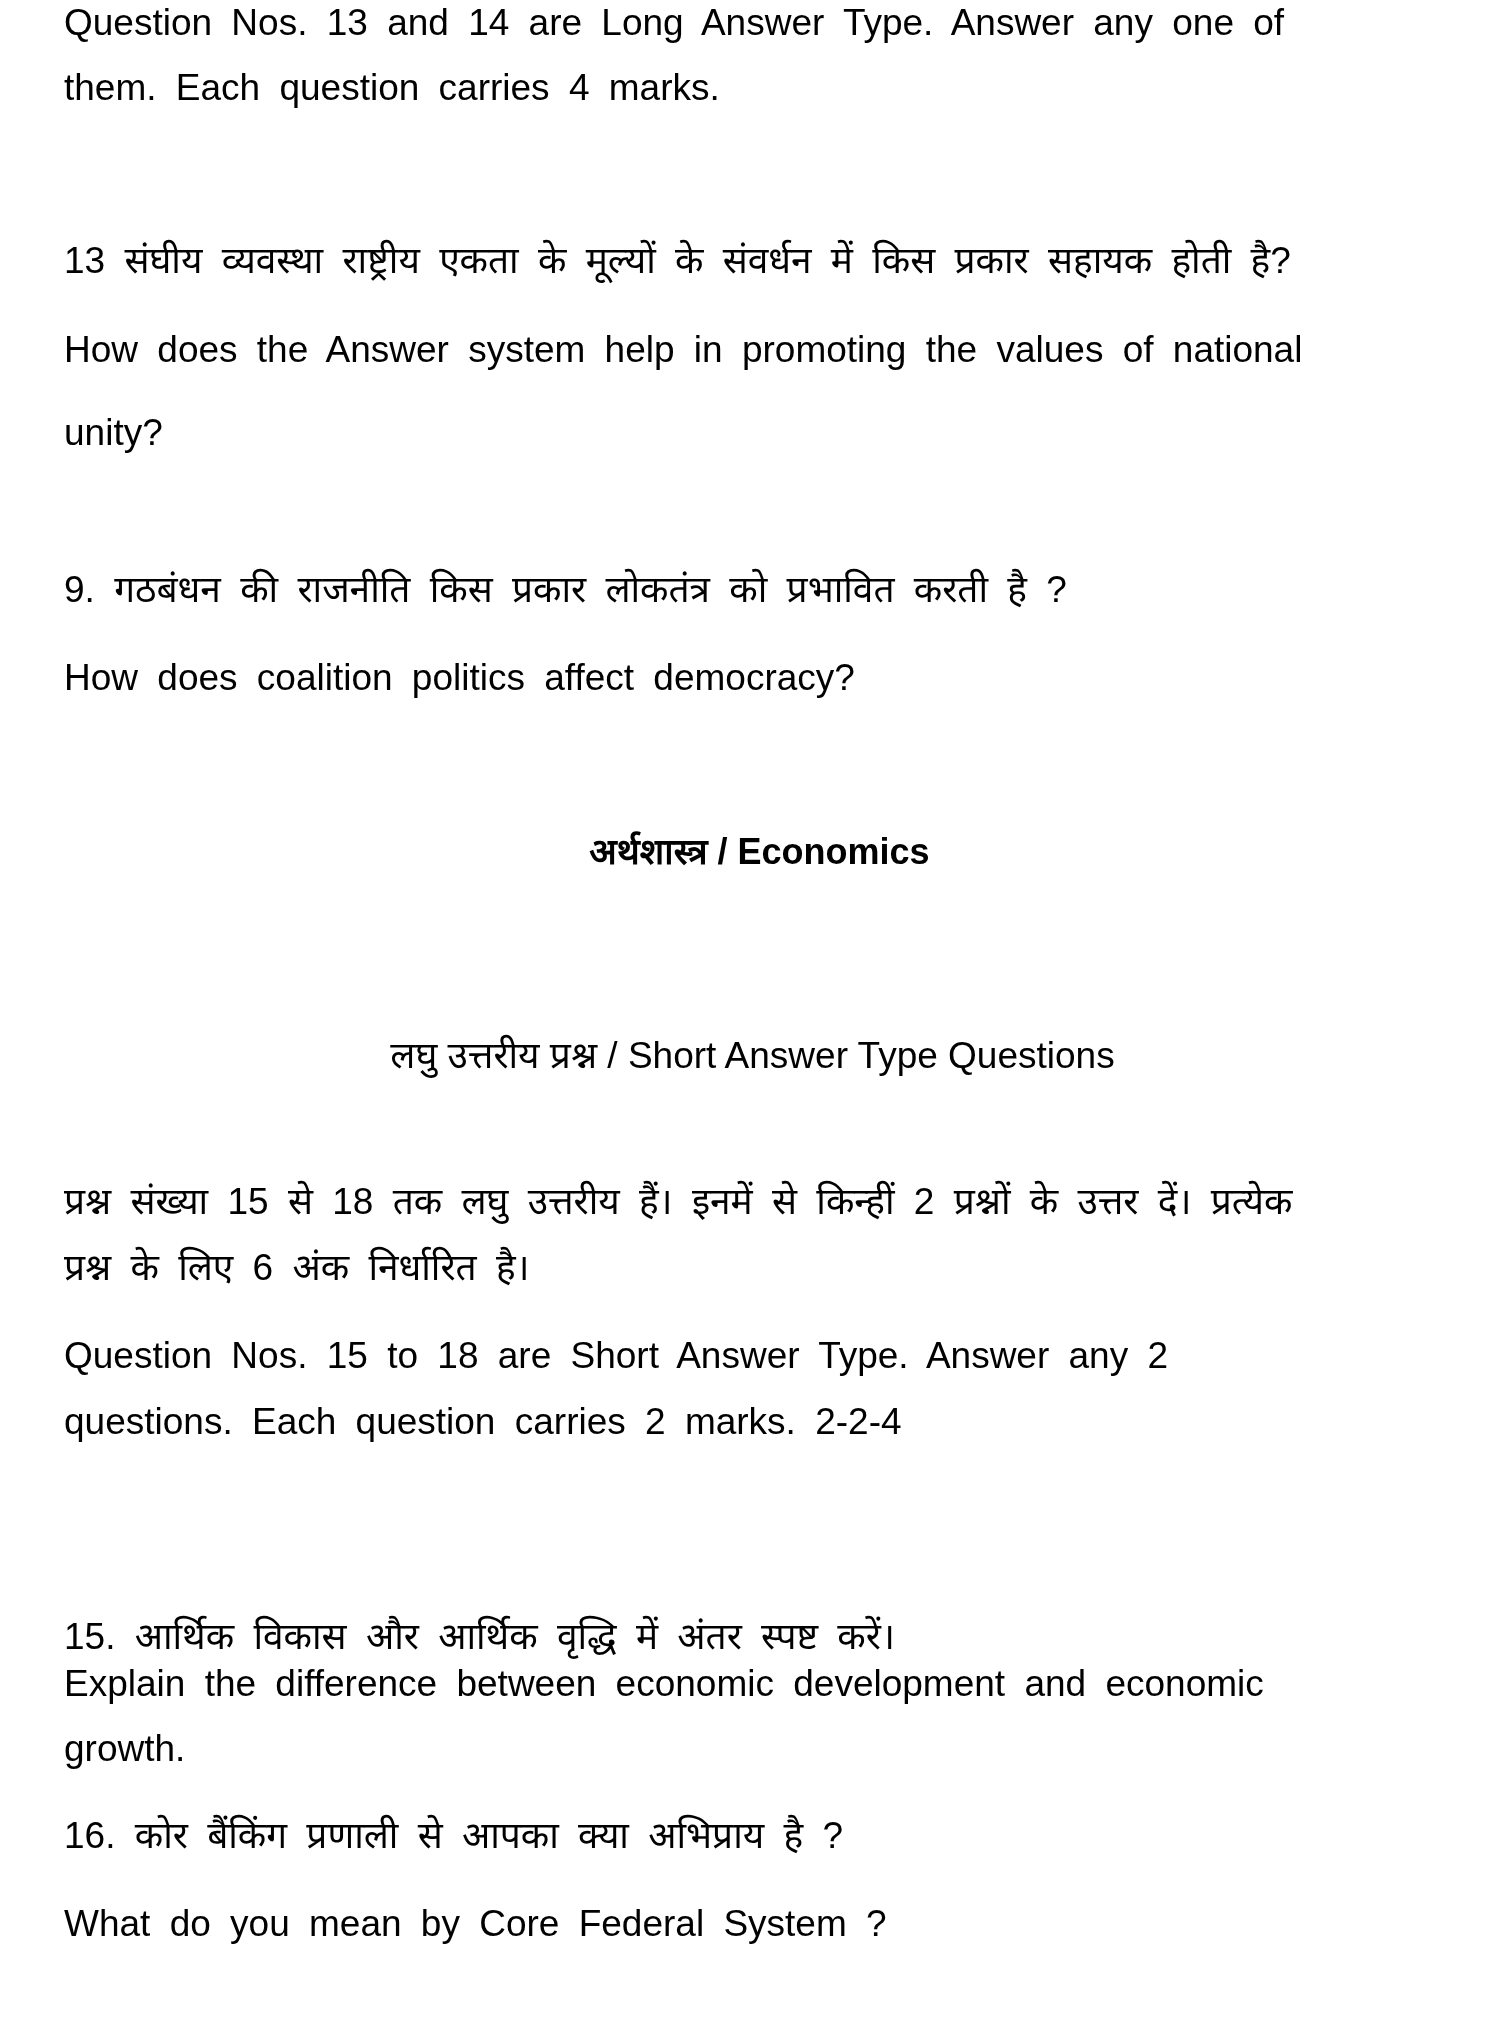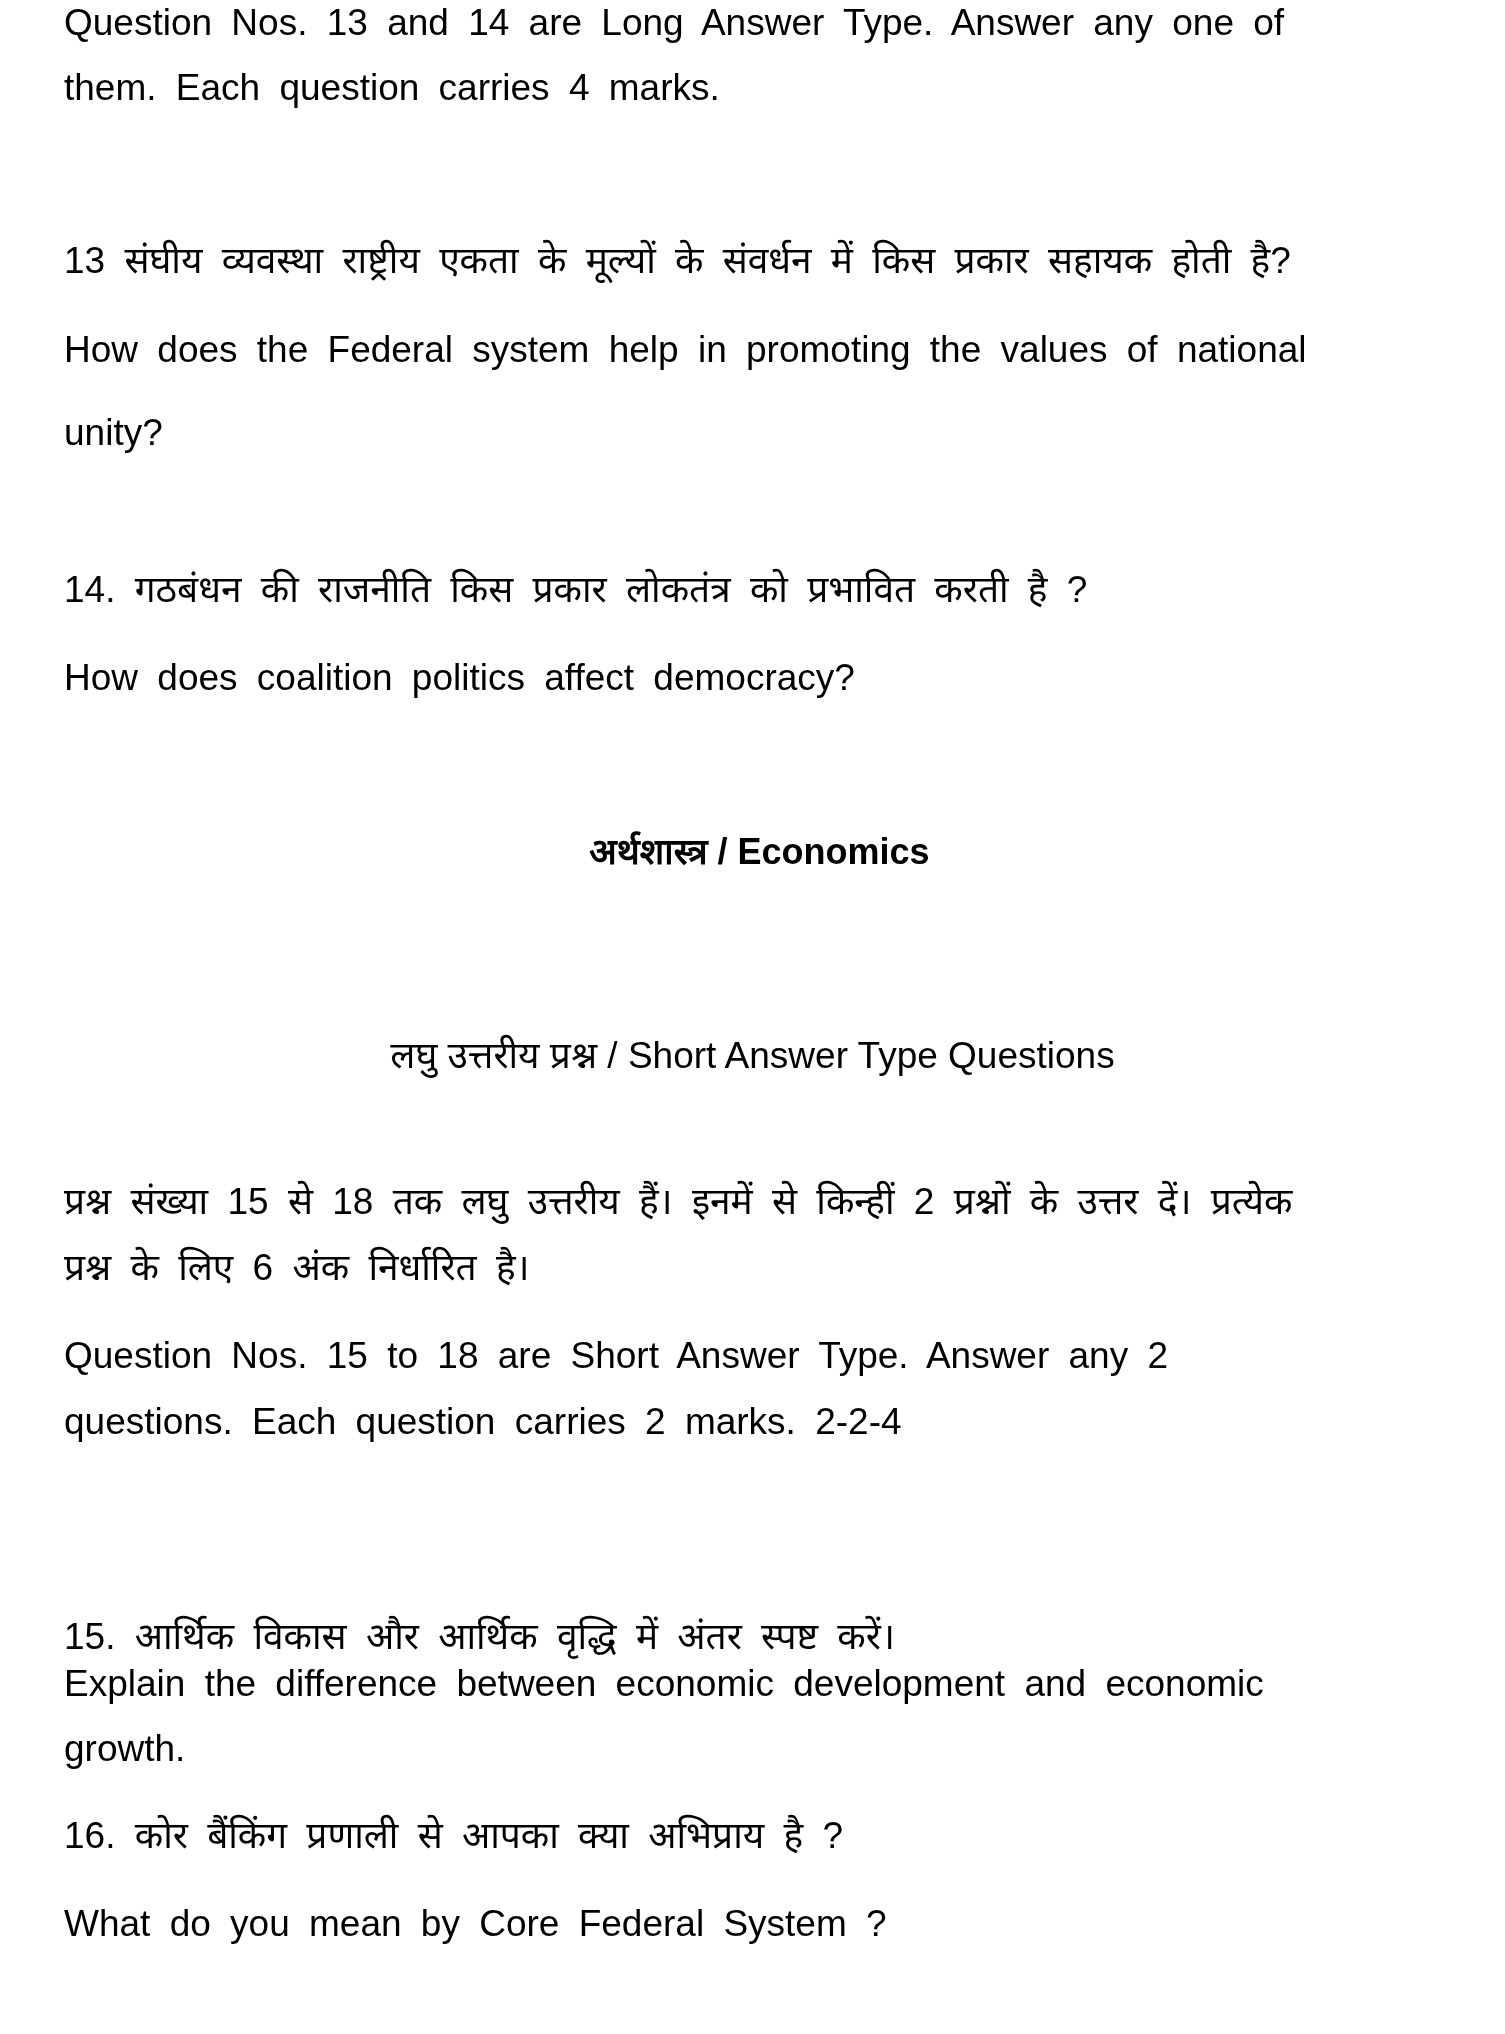--- a/index.html
+++ b/index.html
@@ -13,26 +13,26 @@
 </head>
 <body>
 
 <div>
   <div class="ln just" style="top:22px">Question Nos. 13 and 14 are Long Answer Type. Answer any one of</div>
   <div class="ln just" style="top:87px">them. Each question carries 4 marks.</div>
 </div>
 
 <div>
   <div class="ln just" style="top:260px">13 संघीय व्यवस्था राष्ट्रीय एकता के मूल्यों के संवर्धन में किस प्रकार सहायक होती है?</div>
-  <div class="ln just" style="top:349px">How does the Federal system help in promoting the values of national</div>
+  <div class="ln just" style="top:349px">How does the Answer system help in promoting the values of national</div>
   <div class="ln just" style="top:432px">unity?</div>
 </div>
 
 <div>
-  <div class="ln just" style="top:589px">14. गठबंधन की राजनीति किस प्रकार लोकतंत्र को प्रभावित करती है ?</div>
+  <div class="ln just" style="top:589px">9. गठबंधन की राजनीति किस प्रकार लोकतंत्र को प्रभावित करती है ?</div>
   <div class="ln just" style="top:677px">How does coalition politics affect democracy?</div>
 </div>
 
 <div class="ln center bold" style="top:852px; font-size:36px;margin-left:7px;">अर्थशास्त्र / Economics</div>
 <div class="ln center" style="top:1055px; font-size:37px;">लघु उत्तरीय प्रश्न / Short Answer Type Questions</div>
 
 <div>
   <div class="ln just" style="top:1201px">प्रश्न संख्या 15 से 18 तक लघु उत्तरीय हैं। इनमें से किन्हीं 2 प्रश्नों के उत्तर दें। प्रत्येक</div>
   <div class="ln just" style="top:1267px">प्रश्न के लिए 6 अंक निर्धारित है।</div>
   <div class="ln just" style="top:1355px">Question Nos. 15 to 18 are Short Answer Type. Answer any 2</div>

